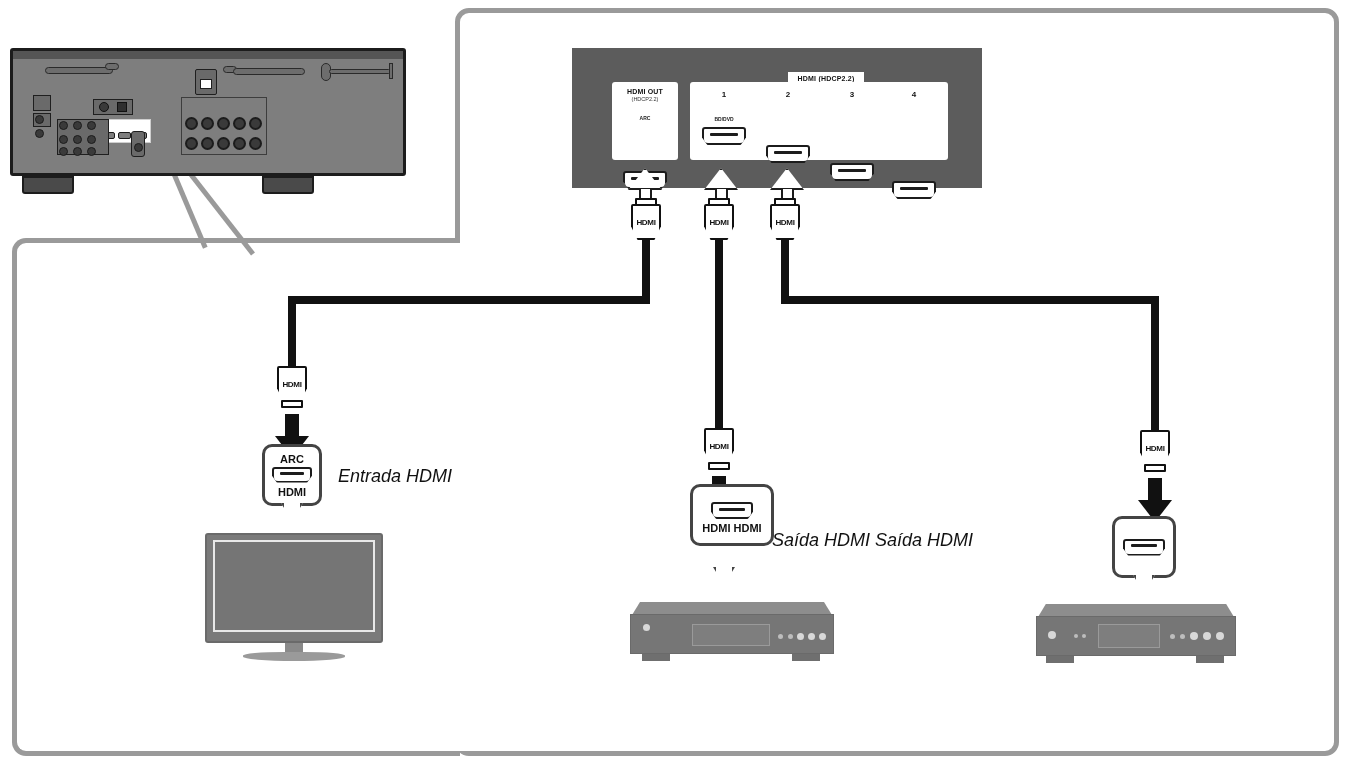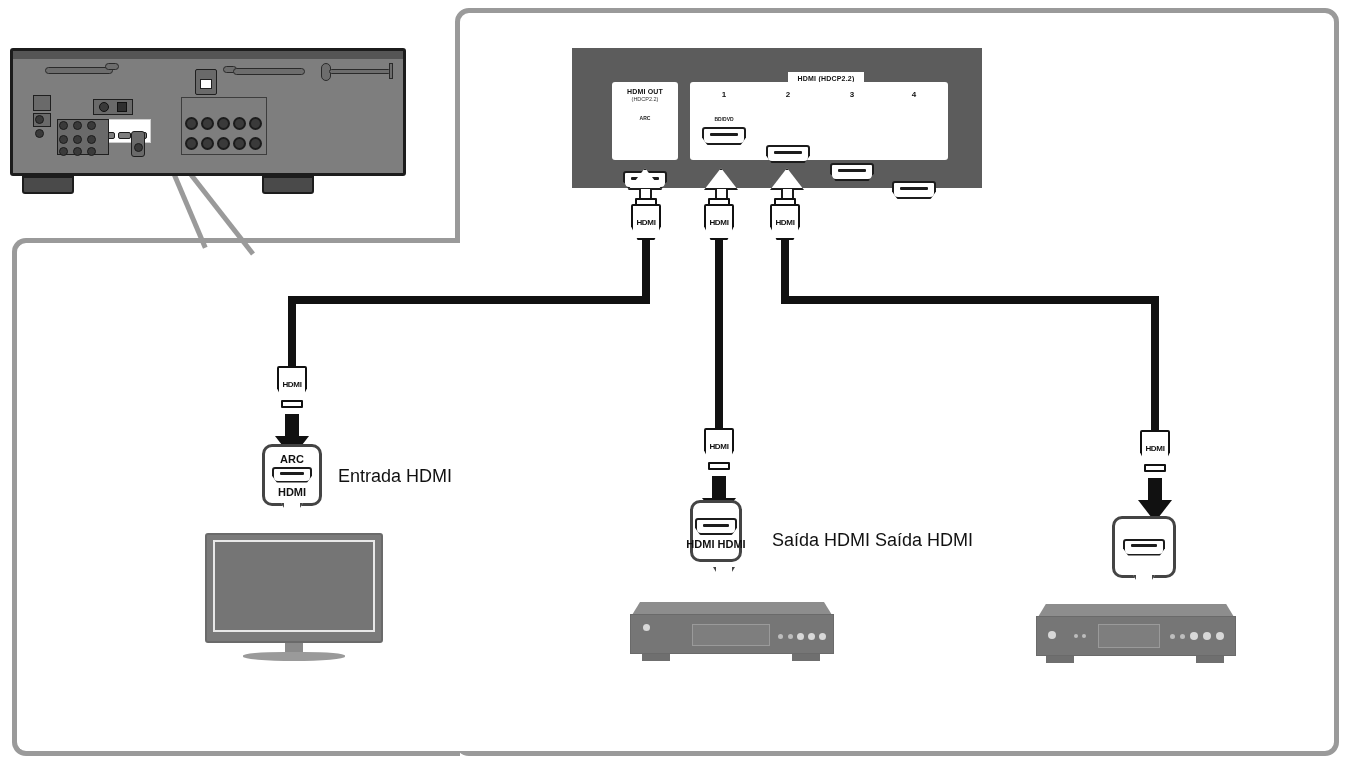--- a/index.html
+++ b/index.html
@@ -285,20 +285,21 @@
   }
   .player-foot {
     position: absolute; height: 7px; background: #6f6f6f;
   }
 
   .txt {
     position: absolute;
     color: #111111;
     font-family: "Liberation Sans", sans-serif;
     white-space: nowrap;
+    font-style: italic;
   }
 </style>
 </head>
 <body>
 
 <div id="stage">
 
   <div class="abs" id="callout-frame"></div>
   <div class="abs" id="callout-frame-left"></div>
   <div class="abs" id="callout-frame-mask"></div>
@@ -481,21 +482,21 @@
   </div>
   <div class="balloon-tail" style="left:281px;top:503px;"></div>
 
   <span class="txt" style="left:338px;top:466px;font-size:18px;">Entrada HDMI</span>
 
   <div class="abs" id="tv-body"></div>
   <div class="abs" id="tv-screen"></div>
   <div class="abs" id="tv-neck"></div>
   <div class="abs" id="tv-base"></div>
 
-  <div class="balloon" style="left:690px;top:500px;width:52px;height:62px;">
+  <div class="balloon" style="left:690px;top:484px;width:84px;height:62px;">
     <div class="socket" style="width:42px;height:17px;margin-top:6px;"></div>
     <span class="balloon-label">HDMI HDMI</span>
   </div>
   <div class="balloon-tail" style="left:713px;top:567px;"></div>
 
   <span class="txt" style="left:772px;top:530px;font-size:18px;">Saída HDMI Saída HDMI</span>
 
   <div class="player-top" style="left:632px;top:602px;width:200px;"></div>
   <div class="player-face" style="left:630px;top:614px;width:204px;"></div>
   <div class="player-tray" style="left:692px;top:624px;width:78px;height:22px;"></div>

